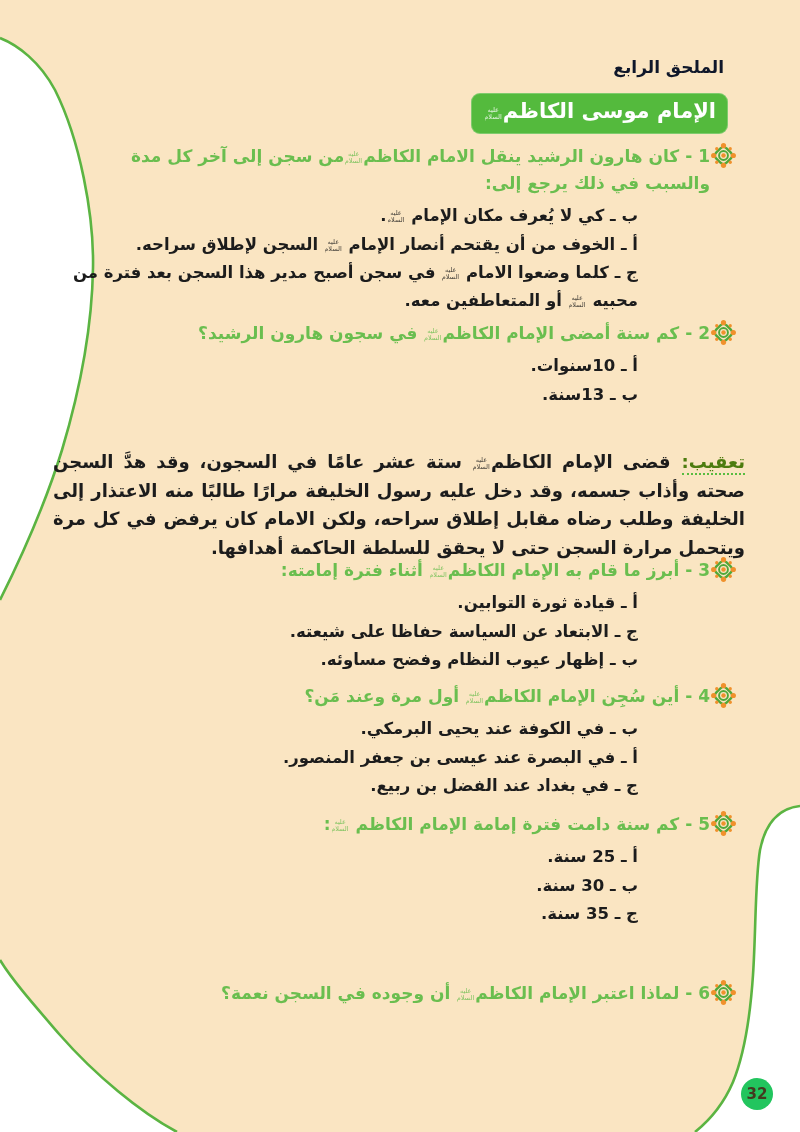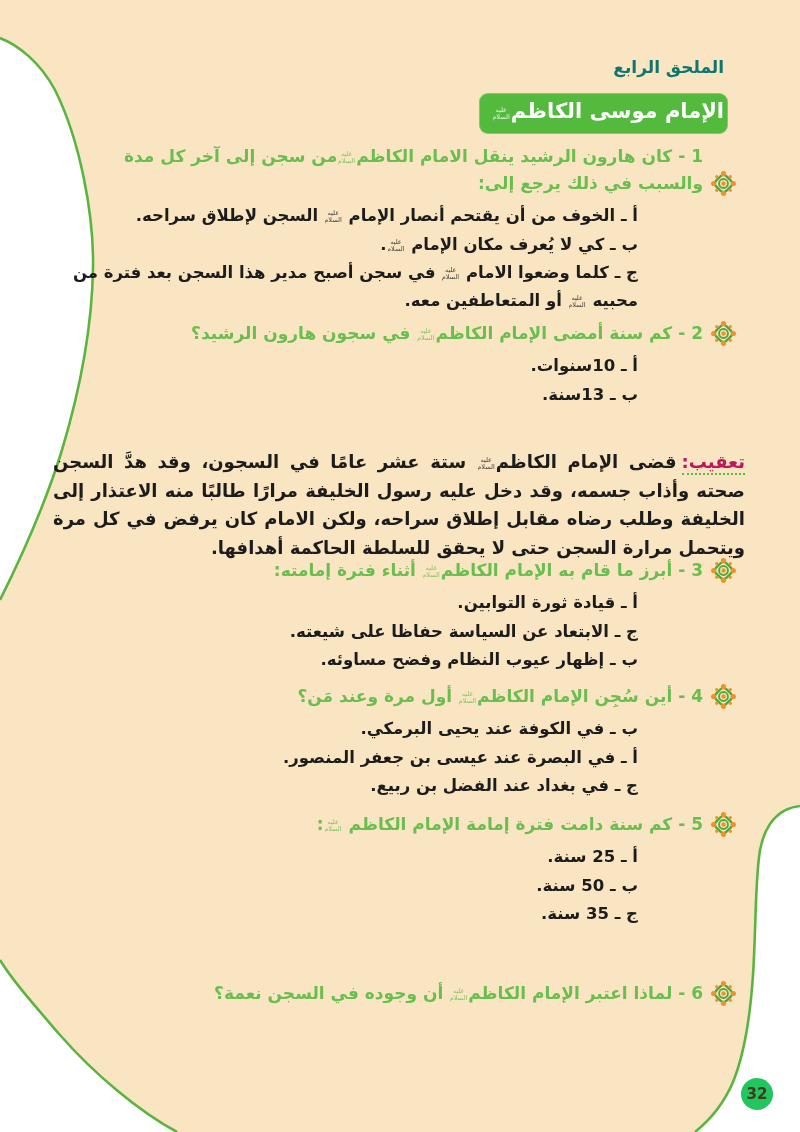--- a/index.html
+++ b/index.html
@@ -6,49 +6,49 @@
   .page{
     position:relative;width:800px;height:1132px;margin:0 auto;
     background:#ffffff;overflow:hidden;
     font-family:"DejaVu Sans",sans-serif;direction:rtl;
   }
   .blob-svg{position:absolute;top:0;right:0;left:0;z-index:0;}
   .content{position:absolute;inset:0;z-index:1;}
 
   .kicker{
     position:absolute;top:57px;right:76px;
-    color:#0f766e;font-size:17px;font-weight:bold;letter-spacing:0;
+    color:#0f172a;font-size:17px;font-weight:bold;letter-spacing:0;
   }
   .title-banner{
     position:absolute;top:93px;right:72px;
     background:#54BA3D;color:#ffffff;border-radius:9px;
-    padding:5px 4px 9px 13px;font-size:21px;font-weight:bold;line-height:27px;
+    padding:5px 12px 9px 13px;font-size:21px;font-weight:bold;line-height:27px;
     box-shadow:0 0 0 1px rgba(255,255,255,.25) inset;
   }
   .question{position:absolute;right:63px;width:682px;}
-  .q-head{display:flex;gap:7px;align-items:flex-end;}
+  .q-head{display:flex;align-items:flex-start;}
   .q-icon{width:27px;height:27px;flex:0 0 27px;margin-top:-1px;}
   .q-heading{
     color:#6ABE4F;font-size:17px;font-weight:bold;line-height:27px;
     max-width:590px;margin:0;
   }
   .q-options{
     padding-right:99px;margin-top:5px;
     color:#1c1c1c;font-size:16.5px;font-weight:bold;line-height:27.5px;
   }
   .option{margin:0 0 1px 0;}
 
   .taqeeb{
     position:absolute;top:430px;right:55px;width:692px;
     color:#1c1c1c;font-size:18px;font-weight:bold;line-height:28.5px;
     text-align:justify;
   }
   .taqeeb-label{
-    color:#be185d;border-bottom:2px dotted #58BC40;
-    padding-bottom:1px;margin-left:5px;white-space:nowrap;
+    color:#4d7c0f;border-bottom:2px dotted #58BC40;
+    padding-bottom:1px;margin-left:11px;white-space:nowrap;
   }
 
   .hon{
     display:inline-block;width:17px;font-size:6.5px;line-height:1.05;
     vertical-align:-3px;text-align:center;opacity:.85;overflow:hidden;
     margin:0 1px;font-weight:normal;
   }
   .page-num{
     position:absolute;top:1078px;left:741px;width:32px;height:32px;
     background:#22c55e;border-radius:50%;
@@ -95,22 +95,22 @@
                 <circle cx="7" cy="7" r="1.7" fill="#F0912C"></circle>
                 <circle cx="21" cy="7" r="1.7" fill="#F0912C"></circle>
                 <circle cx="7" cy="21" r="1.7" fill="#F0912C"></circle>
                 <circle cx="21" cy="21" r="1.7" fill="#F0912C"></circle>
                 <circle cx="14" cy="14" r="4.6" fill="none" stroke="#4FA83A" stroke-width="2"></circle>
                 <circle cx="14" cy="14" r="2.3" fill="#F0912C"></circle>
               </svg></span>
             <div class="q-heading">1 - كان هارون الرشيد ينقل الامام الكاظم<span class="hon">عليه السلام</span>من سجن إلى آخر كل مدة والسبب في ذلك يرجع إلى:</div>
           </div>
           <div class="q-options">
+            <div class="option">ب ـ كي لا يُعرف مكان الإمام <span class="hon">عليه السلام</span>.</div>
             <div class="option">أ ـ الخوف من أن يقتحم أنصار الإمام <span class="hon">عليه السلام</span> السجن لإطلاق سراحه.</div>
-            <div class="option">ب ـ كي لا يُعرف مكان الإمام <span class="hon">عليه السلام</span>.</div>
             <div class="option">ج ـ كلما وضعوا الامام <span class="hon">عليه السلام</span> في سجن أصبح مدير هذا السجن بعد فترة من محبيه <span class="hon">عليه السلام</span> أو المتعاطفين معه.</div>
           </div>
         </div>
         <div class="question" style="top: 320px;">
           <div class="q-head">
             <span class="q-icon"><svg viewBox="0 0 28 28" width="27" height="27">
                 <rect x="6.5" y="6.5" width="15" height="15" rx="4.5" fill="none" stroke="#4FA83A" stroke-width="2.4" transform="rotate(45 14 14)"></rect>
                 <circle cx="14" cy="3.8" r="2.7" fill="#F0912C"></circle>
                 <circle cx="14" cy="24.2" r="2.7" fill="#F0912C"></circle>
                 <circle cx="3.8" cy="14" r="2.7" fill="#F0912C"></circle>
@@ -187,21 +187,21 @@
                 <circle cx="21" cy="7" r="1.7" fill="#F0912C"></circle>
                 <circle cx="7" cy="21" r="1.7" fill="#F0912C"></circle>
                 <circle cx="21" cy="21" r="1.7" fill="#F0912C"></circle>
                 <circle cx="14" cy="14" r="4.6" fill="none" stroke="#4FA83A" stroke-width="2"></circle>
                 <circle cx="14" cy="14" r="2.3" fill="#F0912C"></circle>
               </svg></span>
             <div class="q-heading">5 - كم سنة دامت فترة إمامة الإمام الكاظم <span class="hon">عليه السلام</span>:</div>
           </div>
           <div class="q-options">
             <div class="option">أ ـ 25 سنة.</div>
-            <div class="option">ب ـ 50 سنة.</div>
+            <div class="option">ب ـ 30 سنة.</div>
             <div class="option">ج ـ 35 سنة.</div>
           </div>
         </div>
         <div class="question" style="top: 980px;">
           <div class="q-head">
             <span class="q-icon"><svg viewBox="0 0 28 28" width="27" height="27">
                 <rect x="6.5" y="6.5" width="15" height="15" rx="4.5" fill="none" stroke="#4FA83A" stroke-width="2.4" transform="rotate(45 14 14)"></rect>
                 <circle cx="14" cy="3.8" r="2.7" fill="#F0912C"></circle>
                 <circle cx="14" cy="24.2" r="2.7" fill="#F0912C"></circle>
                 <circle cx="3.8" cy="14" r="2.7" fill="#F0912C"></circle>

